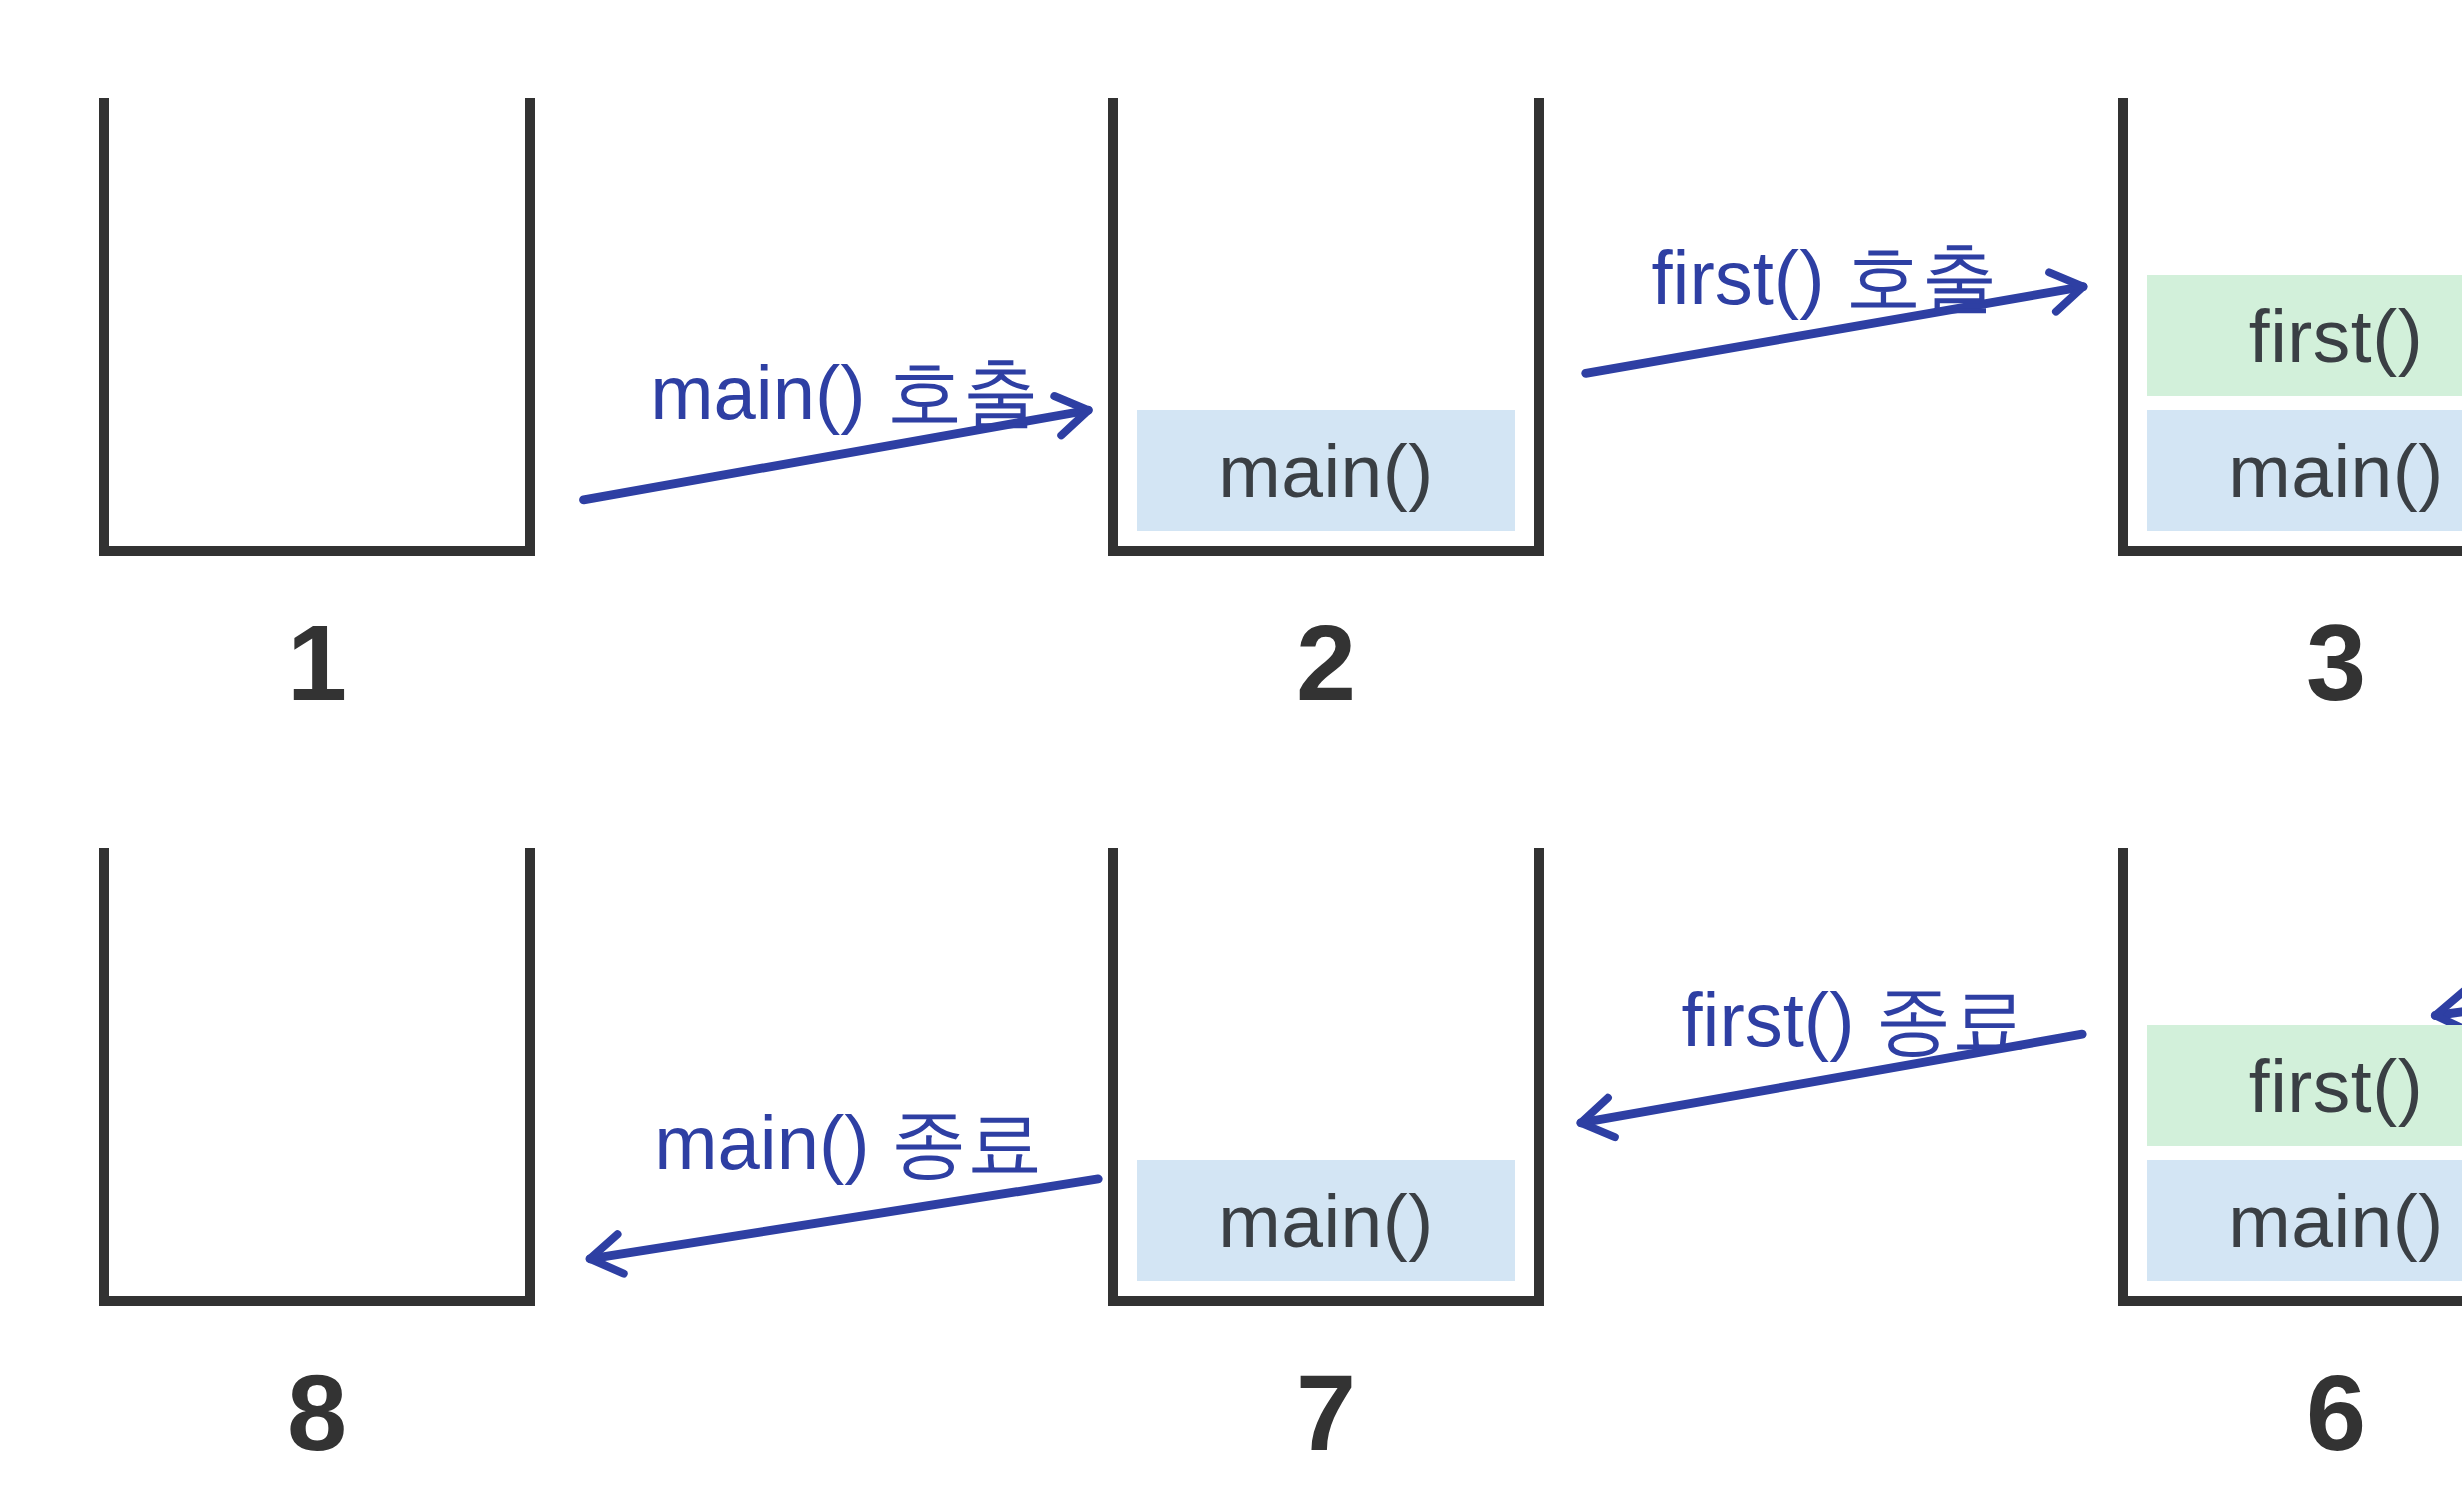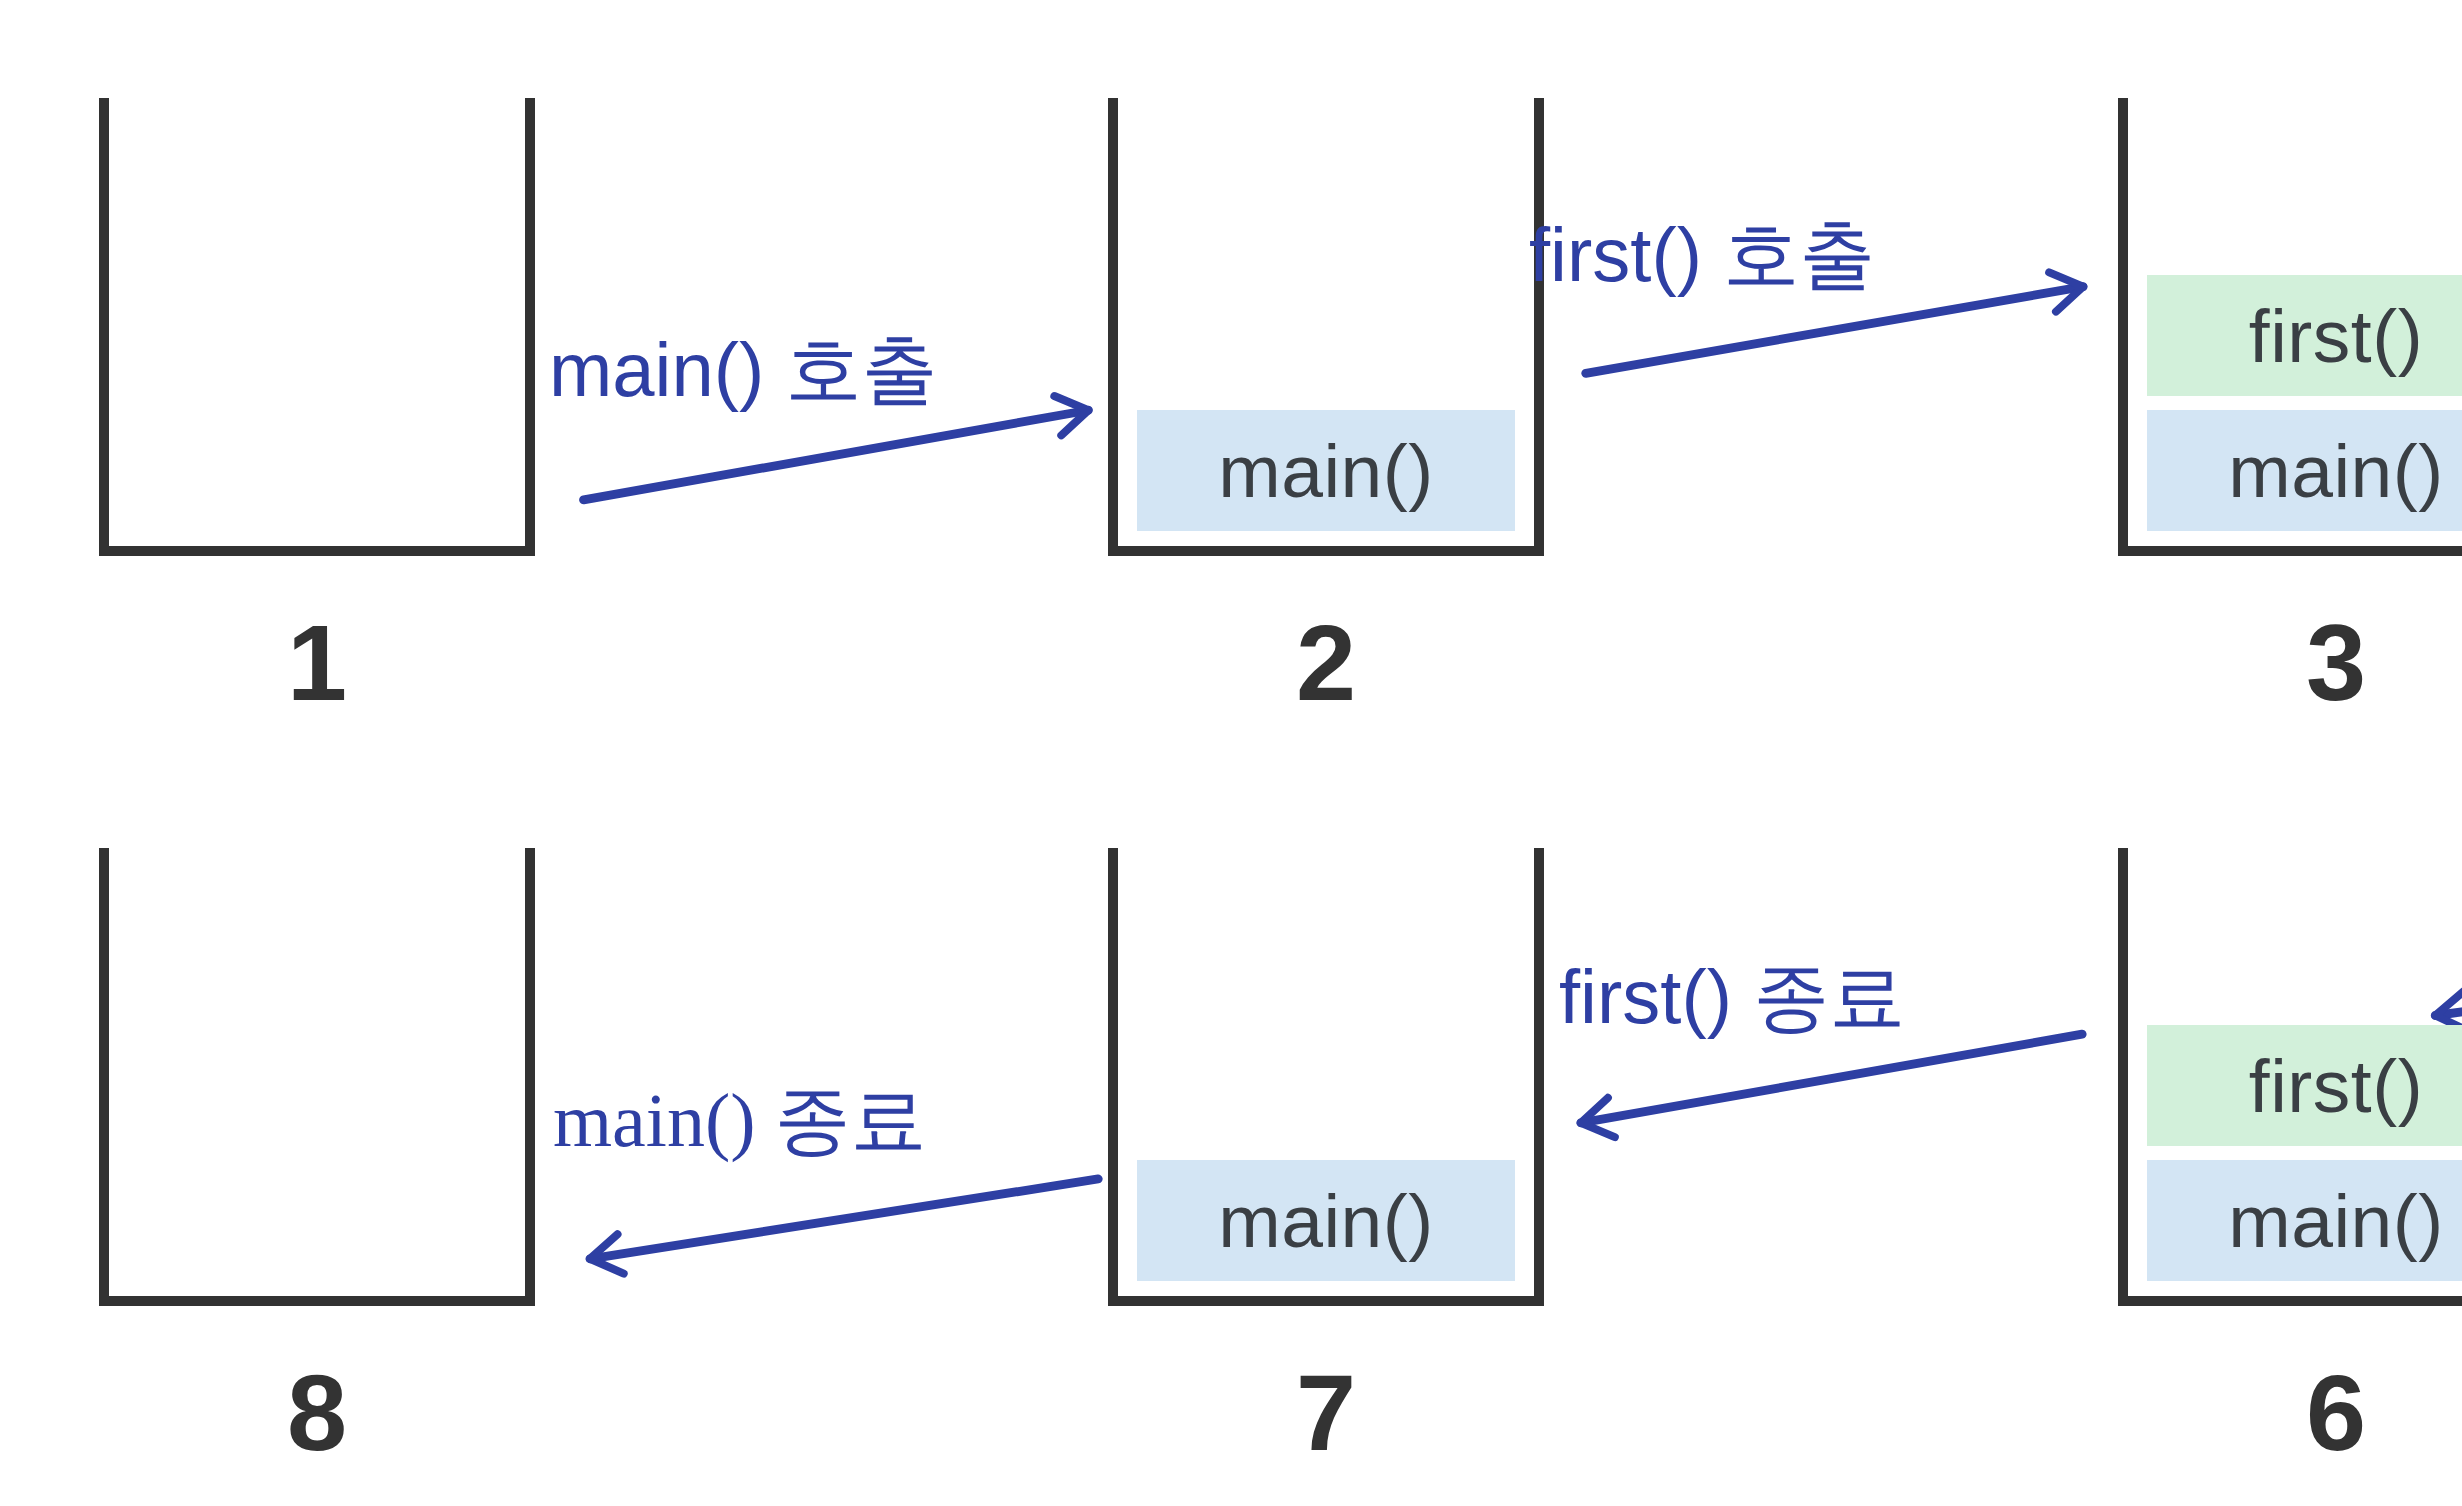--- a/index.html
+++ b/index.html
@@ -58,44 +58,46 @@
     text-align: center;
     font-size: 108px;
     font-weight: 700;
     color: #333333;
   }
   .arrow-label {
     position: absolute;
     width: 591px;
     height: 94px;
     line-height: 94px;
+    text-align: center;
     font-size: 76px;
     font-weight: 500;
     color: var(--accent-col, #2e3fa3);
     white-space: nowrap;
+    margin-top: 23px;
   }
   
   .s1 { left: 99px;  top: 98px;  }
   .s2 { left: 1108px; top: 98px;  }
   .s3 { left: 2118px; top: 98px;  }
   .s8 { left: 99px;  top: 848px; }
   .s7 { left: 1108px; top: 848px; }
   .s6 { left: 2118px; top: 848px; }
   
   .n1 { left: 99px;  top: 606px; }
   .n2 { left: 1108px; top: 606px; }
   .n3 { left: 2118px; top: 606px; }
   .n8 { left: 99px;  top: 1356px; }
   .n7 { left: 1108px; top: 1356px; }
   .n6 { left: 2118px; top: 1356px; }
   
   .l1 { left: 549px; top: 323px;  }
   .l2 { left: 1529px; top: 208px;  }
   .l5 { left: 1559px; top: 950px; }
-  .l6 { left: 553px; top: 1073px; font-family: Liberation Serif, serif; }
+  .l6 { left: 553px; top: 1073px; }
 </style>
 </head>
 <body>
 
 <div class="canvas">
 
   <svg class="arrow-layer" viewBox="0 0 7501 3060" xmlns="http://www.w3.org/2000/svg">
     <defs>
       <marker id="ah" viewBox="0 0 12 12" refX="9.5" refY="6" markerWidth="6" markerHeight="6" orient="auto-start-reverse">
         <path d="M2.5 1.5 L9.5 6 L2.5 10.5" fill="none" stroke="#2e3fa3" stroke-width="1.8" stroke-linecap="round" stroke-linejoin="round"></path>

